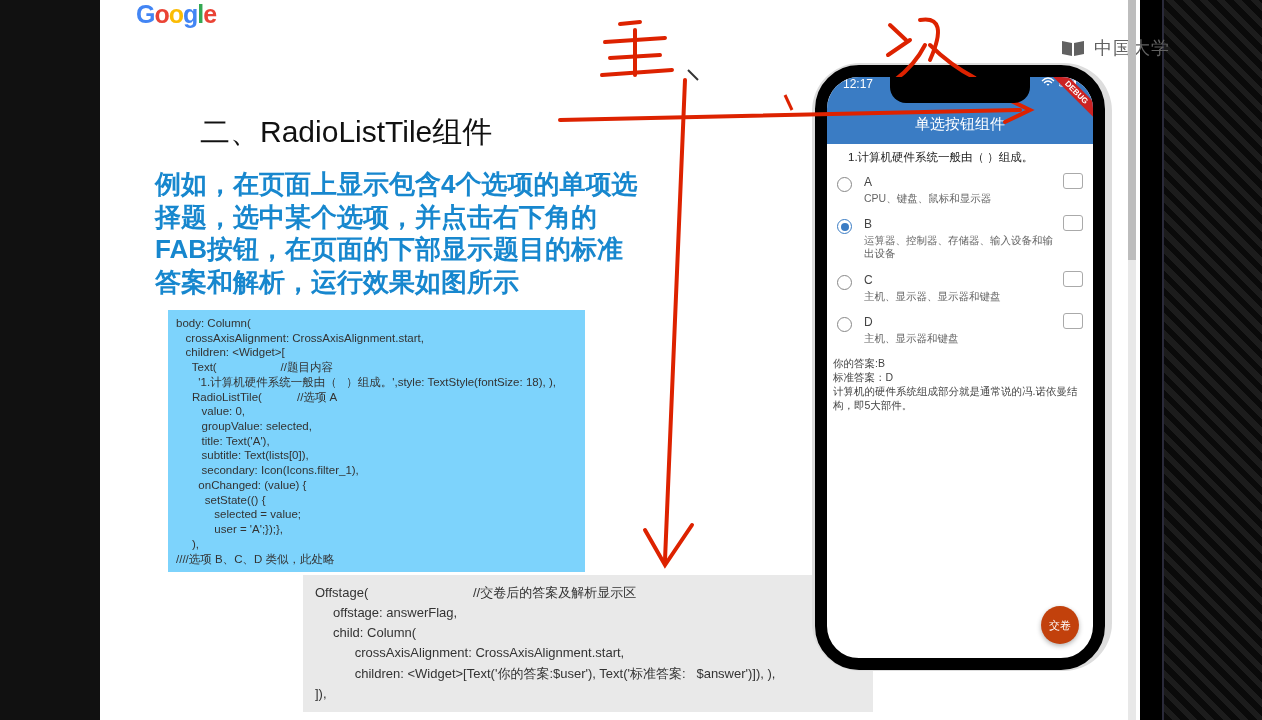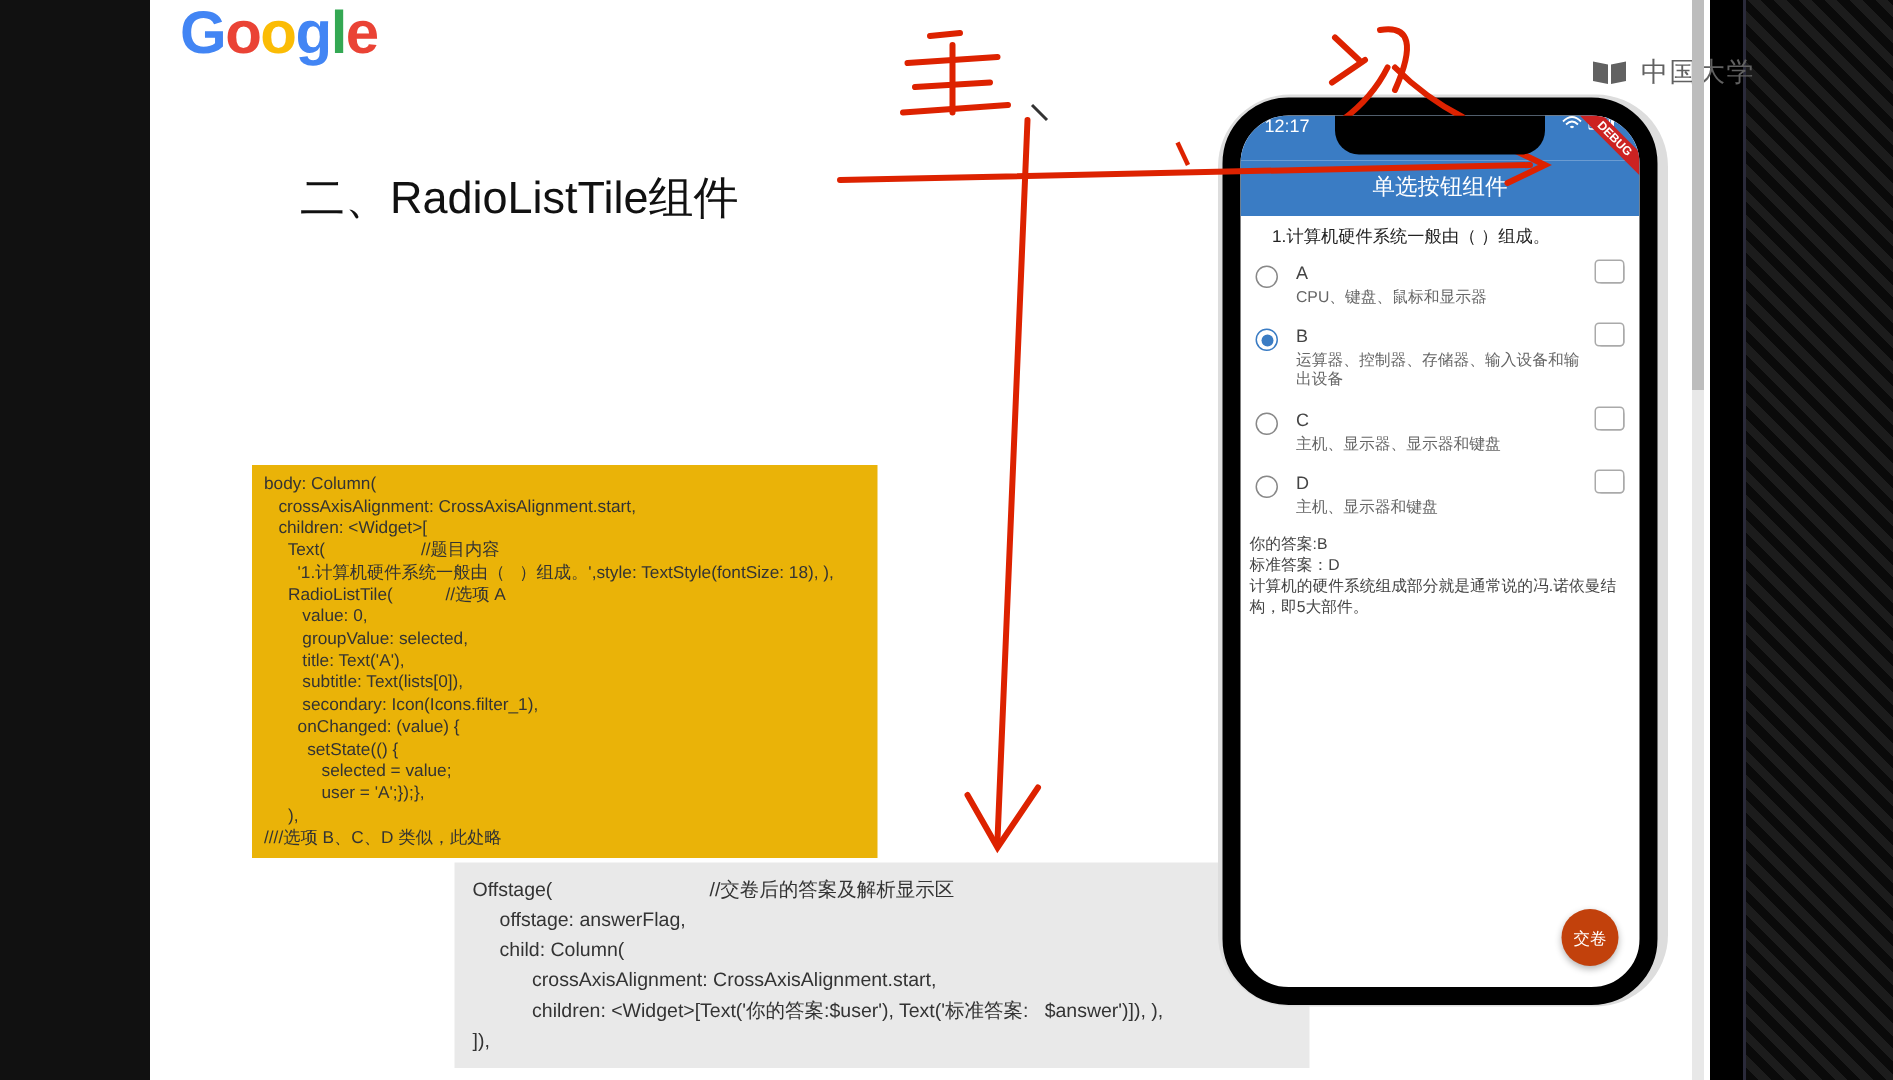--- a/index.html
+++ b/index.html
@@ -14,31 +14,31 @@
   .side-fill.right { right:0; background: repeating-linear-gradient(45deg,#0a0a0a,#0a0a0a 6px,#1c1c1c 6px,#1c1c1c 12px); border-left:2px solid #2a2a3a;}
   .slide {
     position: absolute; left: 100px; top: 0; width: 1040px; height: 720px;
     background: #fff;
   }
   .watermark {
     position:absolute; top:36px; right:-30px; display:flex; align-items:center;
     color:#616161; font-size:18px; letter-spacing:1px;
   }
   .watermark svg { margin-right:6px; }
-  .google-logo { position:absolute; top:0px; left:20px; font-size:40px; font-weight:600; letter-spacing:-1px;text-align:right;}
+  .google-logo { position:absolute; top:0px; left:36px; font-size:25px; font-weight:600; letter-spacing:-1px;text-align:right;}
   .google-logo span:nth-child(1){color:#4285F4;}
   .google-logo span:nth-child(2){color:#EA4335;}
   .google-logo span:nth-child(3){color:#FBBC05;}
   .google-logo span:nth-child(4){color:#4285F4;}
   .google-logo span:nth-child(5){color:#34A853;}
   .google-logo span:nth-child(6){color:#EA4335;}
   .heading1 { position:absolute; top:40px; left:30px; font-size:40px; color:#111; font-weight:500;}
   .heading2 { position:absolute; top:112px; left:100px; font-size:30px; color:#111; font-weight:500;}
   .blue-para { position:absolute; top:168px; left:55px; width:490px; color:#1787ce; font-size:26px; font-weight:700; line-height:1.25;}
-  .code-box1 { position:absolute; top:310px; left:68px; width:417px; background:#eab308; padding:6px 8px; font-family:Arial,sans-serif; font-size:11.5px; color:#333; line-height:1.28; white-space:pre;}
+  .code-box1 { position:absolute; top:310px; left:68px; width:417px; background:#7dd3fc; padding:6px 8px; font-family:Arial,sans-serif; font-size:11.5px; color:#333; line-height:1.28; white-space:pre;}
   .code-box2 { position:absolute; top:575px; left:203px; width:570px; background:#e9e9e9; padding:8px 12px; font-family:Arial,sans-serif; font-size:13px; color:#333; line-height:1.55; white-space:pre;}
   
   .phone { position:absolute; top:65px; left:715px; width:290px; height:605px; background:#fff; border:12px solid #000; border-radius:44px; overflow:hidden;}
   .phone-shadow { position:absolute; top:63px; left:712px; width:300px; height:608px; background:#ddd; border-radius:48px;}
   .notch { position:absolute; top:0; left:50%; transform:translateX(-50%); width:140px; height:26px; background:#000; border-radius:0 0 16px 16px; z-index:5;}
   .status-bar { height:30px; display:flex; justify-content:space-between; align-items:flex-start; padding:0 16px; font-size:12px; color:#fff; background:#3a7cc4;}
   .status-bar .right { display:flex; gap:4px; align-items:center;}
   .app-bar { background:#3a7cc4; color:#fff; text-align:center; padding:8px 0 10px; font-size:15px;}
   .question { padding:6px 6px 4px; font-size:11.5px; color:#222;margin-left:15px;}
   .option { display:flex; align-items:flex-start; padding:6px 10px; gap:12px; position:relative;}
@@ -68,20 +68,21 @@
         <path d="M2 3 L12 5 L12 18 L2 16 Z M14 5 L24 3 L24 16 L14 18 Z" fill="#616161"></path>
       </svg>
     <span>中国大学</span>
   </div>
 
   <div class="google-logo">
     <span>G</span><span>o</span><span>o</span><span>g</span><span>l</span><span>e</span>
   </div>
 
   <h2 class="heading2">二、RadioListTile组件</h2>
+  <p class="blue-para">例如，在页面上显示包含4个选项的单项选择题，选中某个选项，并点击右下角的FAB按钮，在页面的下部显示题目的标准答案和解析，运行效果如图所示</p>
 
   <pre class="code-box1">body: Column(
    crossAxisAlignment: CrossAxisAlignment.start,
    children: &lt;Widget&gt;[
      Text(                    //题目内容
        '1.计算机硬件系统一般由（   ）组成。',style: TextStyle(fontSize: 18), ),
      RadioListTile(           //选项 A
         value: 0,
         groupValue: selected,
         title: Text('A'),

